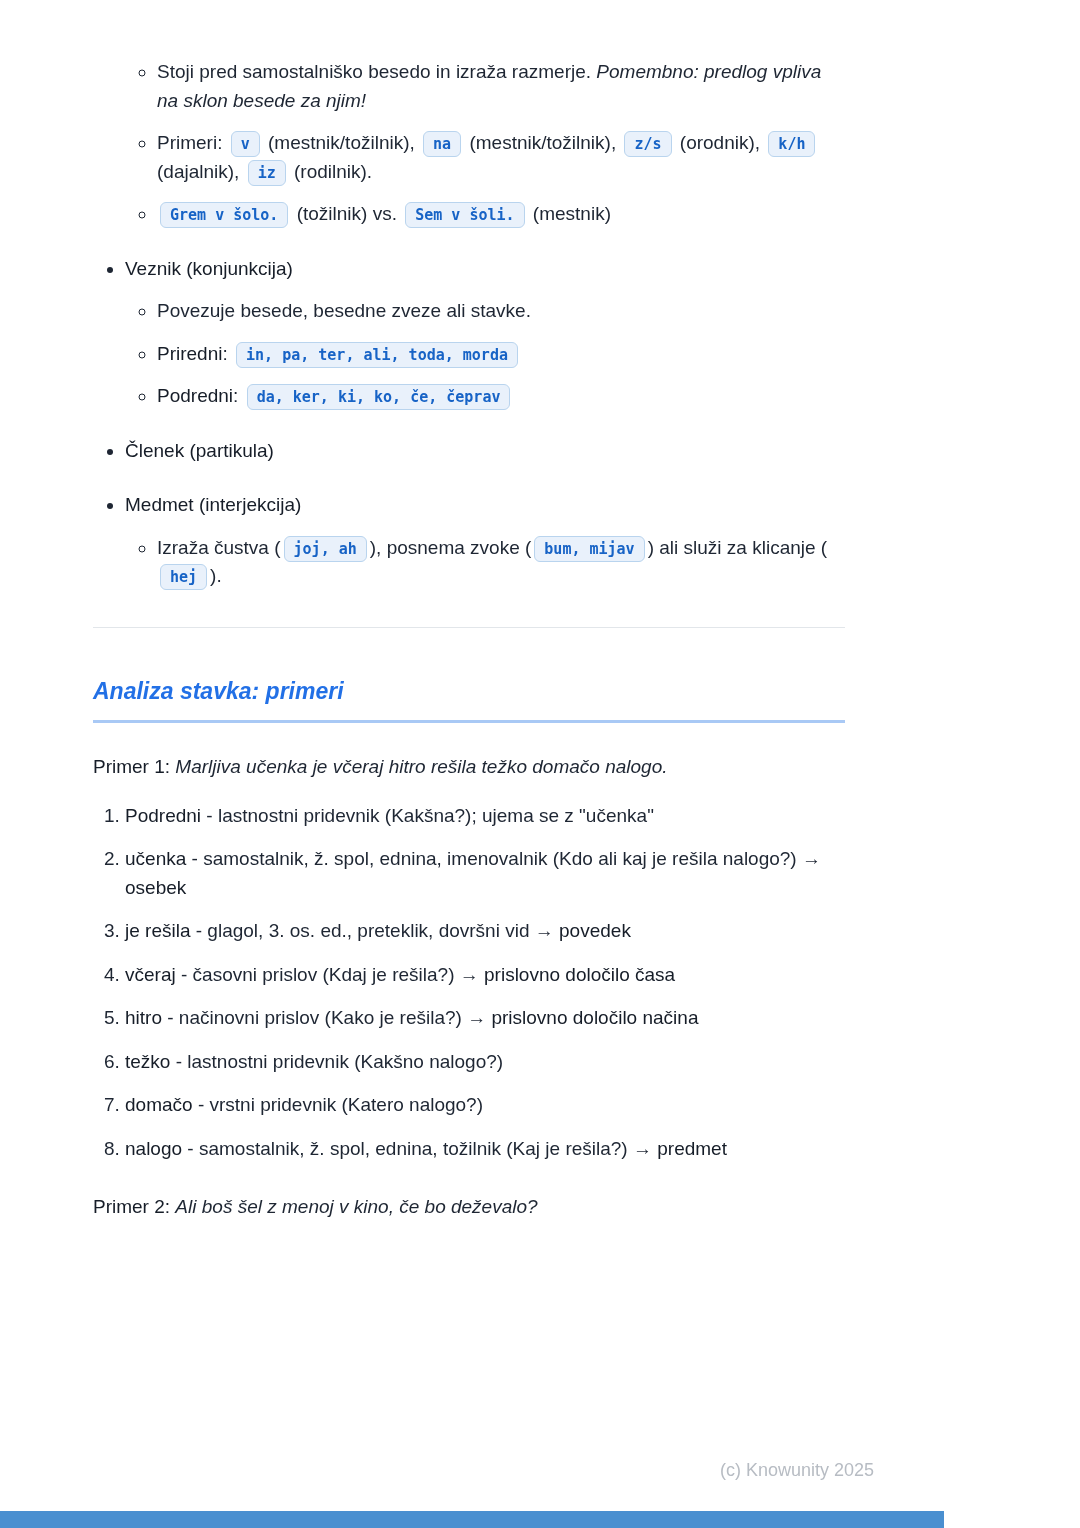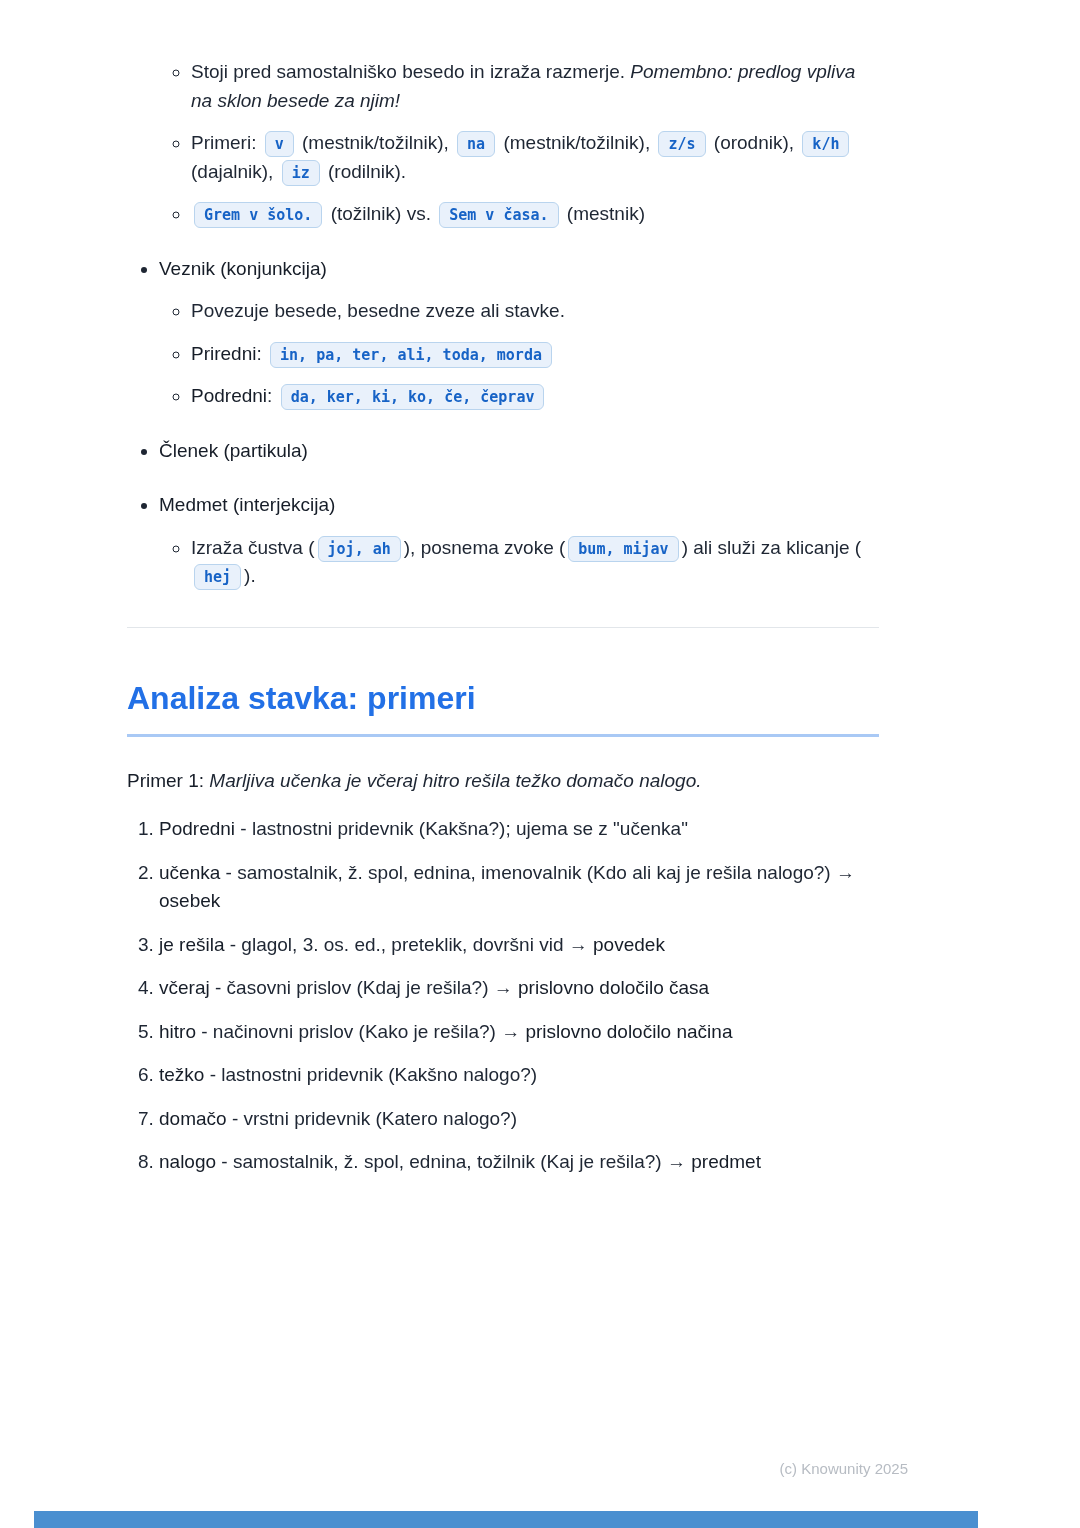--- a/index.html
+++ b/index.html
@@ -1,18 +1,18 @@
 <!DOCTYPE html>
 <html><head>
 <meta charset="utf-8">
 <style>
   * { margin:0; padding:0; box-sizing:border-box; }
   html,body { width:1080px; height:1528px; }
   body { background:#ffffff; font-family:"Liberation Sans", sans-serif; color:#1e2633; }
-  .page { position:relative; width:944px; height:1528px; background:#fff; overflow:hidden;margin-left:34px; }
+  .page { position:relative; width:944px; height:1528px; background:#fff; overflow:hidden; }
   .content { position:absolute; left:93px; top:44px; width:752px; font-size:19px; line-height:1.5; }
 
   
   ul.l2 { list-style:circle outside; padding-left:32px; }
   ul.l2.standalone { padding-left:64px; }
   ul.l1 { list-style:disc outside; padding-left:32px; margin-top:6px; }
   ul.l2 > li { margin-top:14px; }
   ul.l1 > li { margin-top:26px; }
   ul.l1 > li > ul.l2 { margin-top:14px; }
   ol.analysis { list-style:decimal outside; padding-left:32px; margin-top:20px; }
@@ -32,51 +32,52 @@
     padding:2px 9px;
     line-height:1.35;
     margin:0 3px;
     white-space:nowrap;
   }
 
   hr.divider { border:none; border-top:1px solid #e2e6ea; margin-top:36px; }
 
   h1.section-heading {
     margin-top:46px;
-    font-size:32px;
+    font-size:23px;
     font-weight:bold;
     color:#2270e6;
     padding-bottom:12px;
     border-bottom:3px solid #a9c9f5;
     margin-bottom:30px;
+    font-style:italic;
   }
 
   p.lead { text-align:justify; }
   p.example { margin-top:28px; }
   p.example2 { margin-top:30px; }
 
   
   .side-line { position:absolute; left:973px; top:44px; width:4px; height:1464px; background:#7fb0de; }
   .side-strip { position:absolute; left:977px; top:44px; width:32px; height:1464px; background:#d2e6f6; }
 
   
-  .footer-credit { position:absolute; top:1460px; right:70px; font-size:15px; color:#b7bcc3; }
+  .footer-credit { position:absolute; top:1460px; right:70px; font-size:18px; color:#b7bcc3; }
   .bottom-bar { position:absolute; left:0; bottom:0; width:1080px; height:17px; background:#4a8fd0; }
 </style>
 </head>
 <body>
 
 <div class="page">
 
   <div class="content">
 
     <ul class="l2 standalone">
       <li>Stoji pred samostalniško besedo in izraža razmerje. <em>Pomembno: predlog vpliva na sklon besede za njim!</em></li>
       <li>Primeri: <code class="chip">v</code> (mestnik/tožilnik), <code class="chip">na</code> (mestnik/tožilnik), <code class="chip">z/s</code> (orodnik), <code class="chip">k/h</code> (dajalnik), <code class="chip">iz</code> (rodilnik).</li>
-      <li><code class="chip">Grem v šolo.</code> (tožilnik) vs. <code class="chip">Sem v časa.</code> (mestnik)</li>
+      <li><code class="chip">Grem v šolo.</code> (tožilnik) vs. <code class="chip">Sem v šoli.</code> (mestnik)</li>
     </ul>
 
     <ul class="l1">
       <li>
         <span><strong>Veznik (konjunkcija)</strong></span>
         <ul class="l2">
           <li>Povezuje besede, besedne zveze ali stavke.</li>
           <li><strong>Priredni</strong>: <code class="chip">in, pa, ter, ali, toda, morda</code></li>
           <li><strong>Podredni</strong>: <code class="chip">da, ker, ki, ko, če, čeprav</code></li>
         </ul>
@@ -103,20 +104,21 @@
       <li><strong>Podredni</strong> - lastnostni pridevnik (Kakšna?); ujema se z "učenka"</li>
       <li><strong>učenka</strong> - samostalnik, ž. spol, ednina, imenovalnik (Kdo ali kaj je rešila nalogo?) → <strong>osebek</strong></li>
       <li><strong>je rešila</strong> - glagol, 3. os. ed., preteklik, dovršni vid → <strong>povedek</strong></li>
       <li><strong>včeraj</strong> - časovni prislov (Kdaj je rešila?) → <strong>prislovno določilo časa</strong></li>
       <li><strong>hitro</strong> - načinovni prislov (Kako je rešila?) → <strong>prislovno določilo načina</strong></li>
       <li><strong>težko</strong> - lastnostni pridevnik (Kakšno nalogo?)</li>
       <li><strong>domačo</strong> - vrstni pridevnik (Katero nalogo?)</li>
       <li><strong>nalogo</strong> - samostalnik, ž. spol, ednina, tožilnik (Kaj je rešila?) → <strong>predmet</strong></li>
     </ol>
 
+    <p class="example example2"><strong>Primer 2:</strong> <em>Ali boš šel z menoj v kino, če bo deževalo?</em></p>
 
   </div>
 
   <div class="side-line"></div>
   <div class="side-strip"></div>
 
   <div class="footer-credit">(c) Knowunity 2025</div>
   <div class="bottom-bar"></div>
 
 </div>

